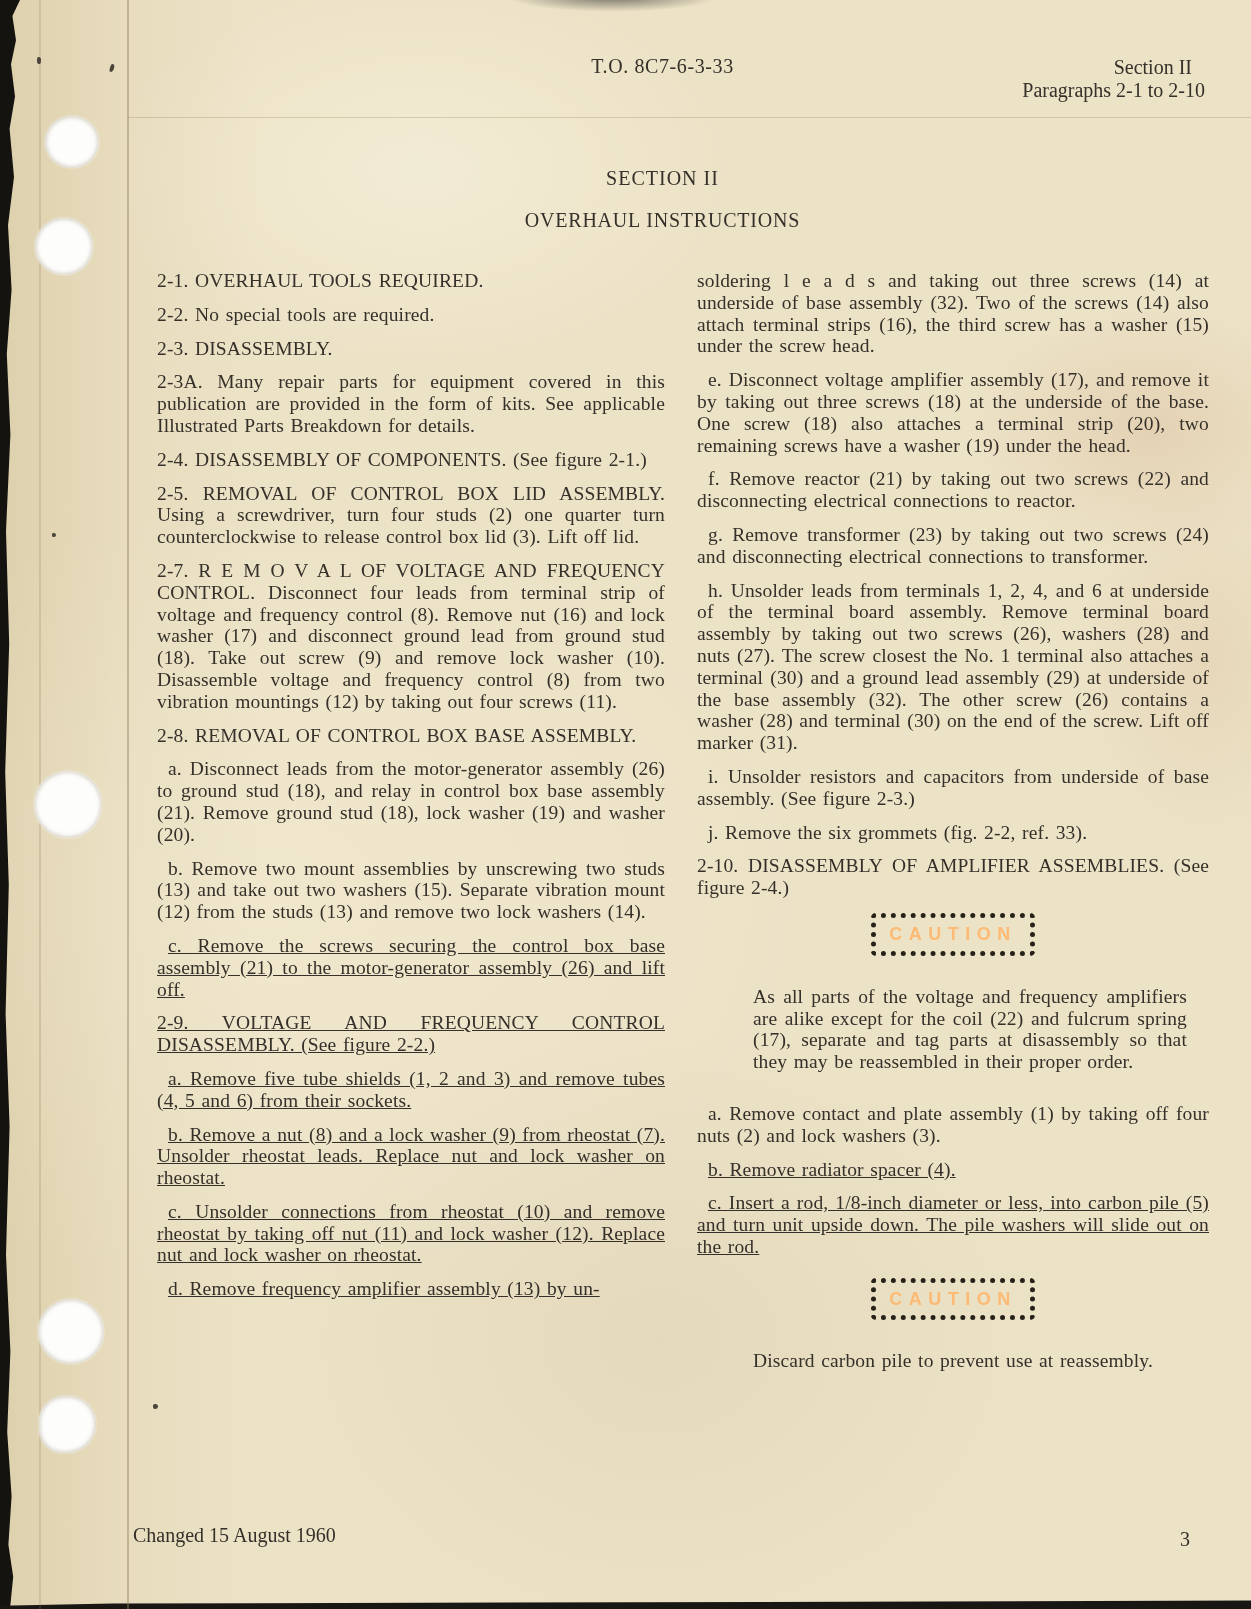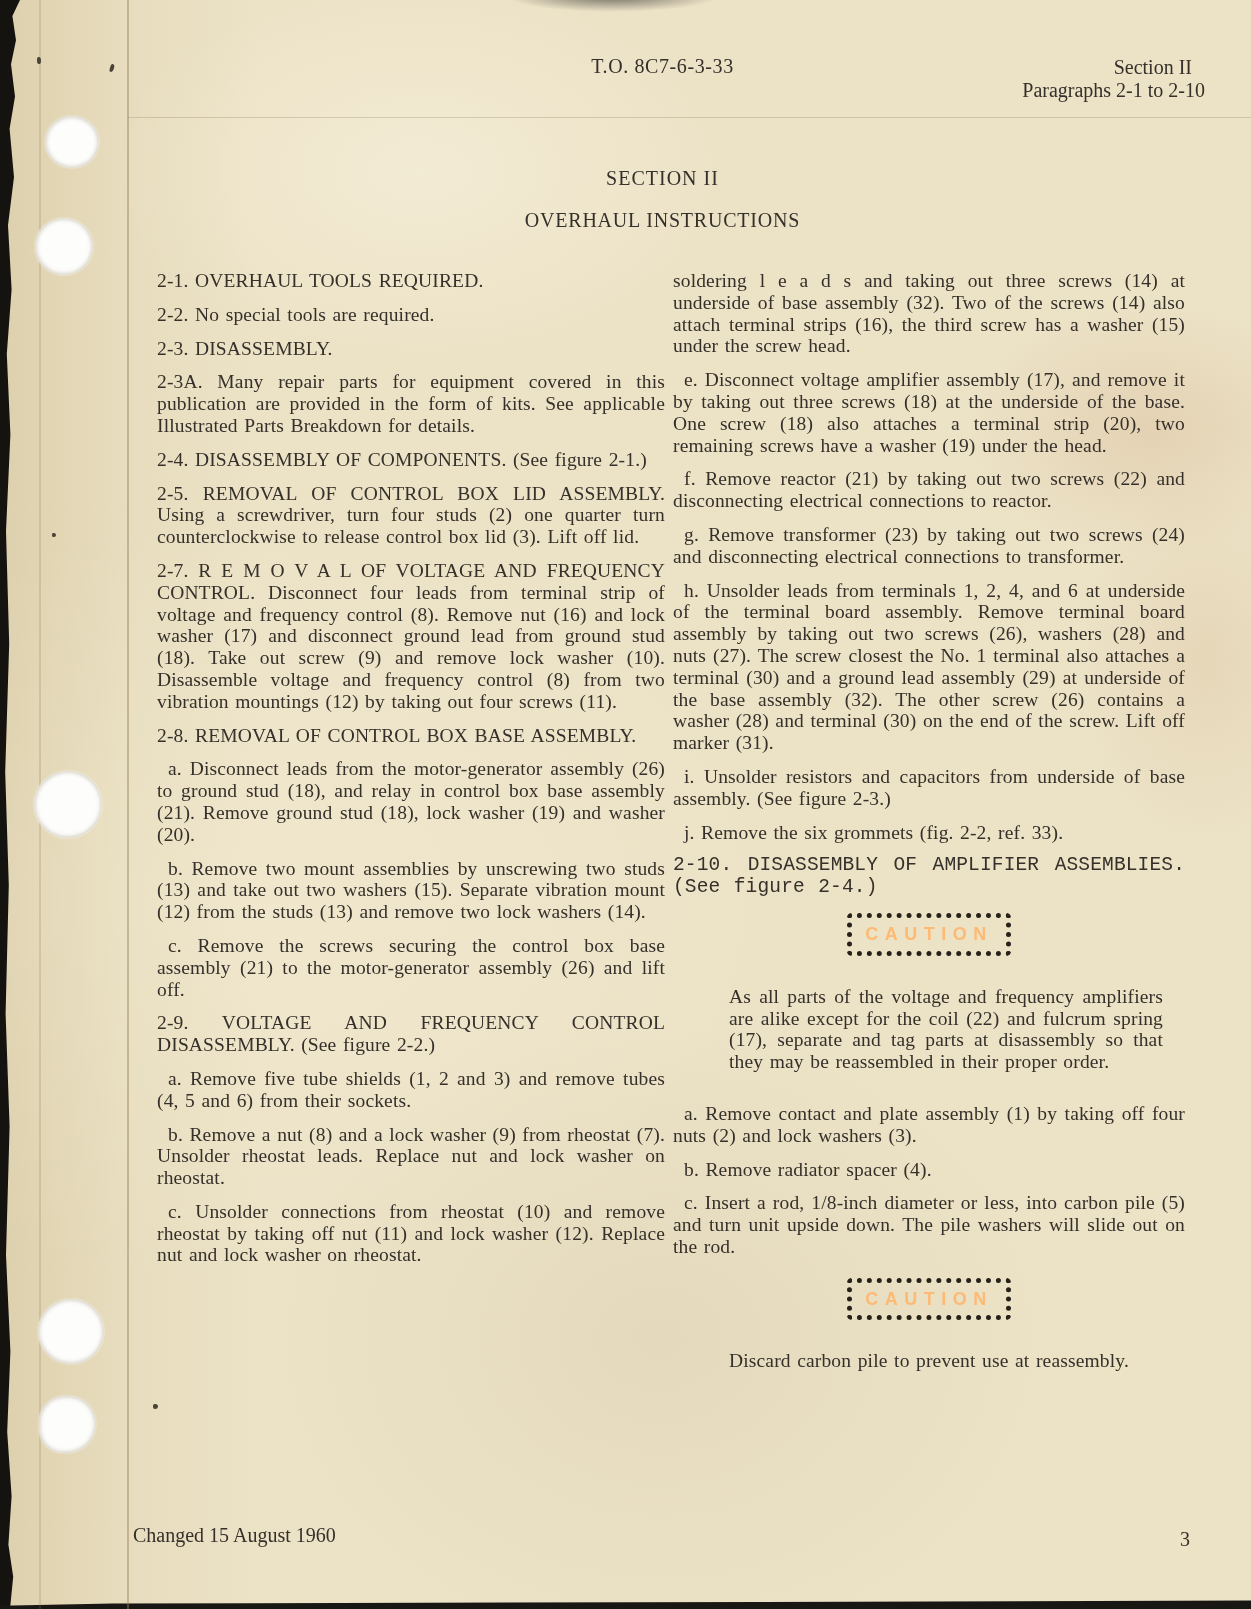--- a/index.html
+++ b/index.html
@@ -38,24 +38,24 @@
   .hdr-range{position:absolute;left:800px;top:79px;width:405px;text-align:right;font-size:20px;}
   .ttl-section{position:absolute;left:133px;top:167px;width:1059px;text-align:center;
                font-size:20px;letter-spacing:1px;}
   .ttl-sub{position:absolute;left:133px;top:209px;width:1059px;text-align:center;
            font-size:20px;letter-spacing:0.8px;}
 
   
   .col{position:absolute;top:270px;font-size:19.5px;line-height:21.8px;
        text-align:justify;letter-spacing:0.15px;word-spacing:1.5px;}
   .col-left{left:133px;width:508px;margin-left:24px;}
-  .col-right{left:673px;width:512px;}
+  .col-right{left:697px;width:512px;}
   .para{margin:0 0 12px 0;}
   .li{text-indent:11px;}
-  .mt4{margin-top:4px;} .mt8{margin-top:12px;font-family:Liberation Mono, monospace;}
+  .mt4{margin-top:4px;text-decoration:underline;} .mt8{margin-top:12px;}
 
   .caution-wrap{text-align:center;margin:14px 0 30px 0;}
   .caution-box{display:inline-block;border:5px dotted #262219;border-radius:5px;
      padding:6px 13px 5px 13px;
      font-family:"Liberation Sans","DejaVu Sans",sans-serif;font-weight:bold;
      font-size:18px;letter-spacing:6.5px;color:#fdba74;text-indent:0;}
   .caution-note{margin:0 22px 30px 56px;}
 
   
   .ftr-changed{position:absolute;left:133px;top:1524px;font-size:20px;}
@@ -101,20 +101,21 @@
     <p class="para">2-5.  REMOVAL OF CONTROL BOX LID ASSEMBLY. Using a screwdriver, turn four studs (2) one quarter turn counterclockwise to release control box lid (3). Lift off lid.</p>
     <p class="para">2-7.  R E M O V A L  OF VOLTAGE AND FREQUENCY CONTROL.  Disconnect four leads from terminal strip of voltage and frequency control (8).  Remove nut (16) and lock washer (17) and disconnect ground lead from ground stud (18).  Take out screw (9) and remove lock washer (10).  Disassemble voltage and frequency control (8) from two vibration mountings (12) by taking out four screws (11).</p>
     <p class="para">2-8.  REMOVAL OF CONTROL BOX BASE ASSEMBLY.</p>
     <p class="para li">a.  Disconnect leads from the motor-generator assembly (26) to ground stud (18), and relay in control box base assembly (21).  Remove ground stud (18), lock washer (19) and washer (20).</p>
     <p class="para li">b.  Remove two mount assemblies by unscrewing two studs (13) and take out two washers (15).  Separate vibration mount (12) from the studs (13) and remove two lock washers (14).</p>
     <p class="para li mt4">c.  Remove the screws securing the control box base assembly (21) to the motor-generator assembly (26) and lift off.</p>
     <p class="para mt4">2-9.  VOLTAGE AND FREQUENCY CONTROL DISASSEMBLY.  (See figure 2-2.)</p>
     <p class="para li mt4">a.  Remove five tube shields (1, 2 and 3) and remove tubes (4, 5 and 6) from their sockets.</p>
     <p class="para li mt4">b.  Remove a nut (8) and a lock washer (9) from rheostat (7).  Unsolder rheostat leads.  Replace nut and lock washer on rheostat.</p>
     <p class="para li mt4">c.  Unsolder connections from rheostat (10) and remove rheostat by taking off nut (11) and lock washer (12).  Replace nut and lock washer on rheostat.</p>
+    <p class="para li mt4">d.  Remove frequency amplifier assembly (13) by un-</p>
   </div>
 
   <div class="col col-right">
     <p class="para">soldering  l e a d s  and taking out three screws (14) at underside of base assembly (32).  Two of the screws (14) also attach terminal strips (16), the third screw has a washer (15) under the screw head.</p>
     <p class="para li">e.  Disconnect voltage amplifier assembly (17), and remove it by taking out three screws (18) at the underside of the base.  One screw (18) also attaches a terminal strip (20), two remaining screws have a washer (19) under the head.</p>
     <p class="para li">f.  Remove reactor (21) by taking out two screws (22) and disconnecting electrical connections to reactor.</p>
     <p class="para li">g.  Remove transformer (23) by taking out two screws (24) and disconnecting electrical connections to transformer.</p>
     <p class="para li">h.  Unsolder leads from terminals 1, 2, 4, and 6 at underside of the terminal board assembly.  Remove terminal board assembly by taking out two screws (26), washers (28) and nuts (27).  The screw closest the No. 1 terminal also attaches a terminal (30) and a ground lead assembly (29) at underside of the base assembly (32).  The other screw (26) contains a washer (28) and terminal (30) on the end of the screw.  Lift off marker (31).</p>
     <p class="para li">i.  Unsolder resistors and capacitors from underside of base assembly.  (See figure 2-3.)</p>
     <p class="para li">j.  Remove the six grommets (fig. 2-2, ref. 33).</p>

